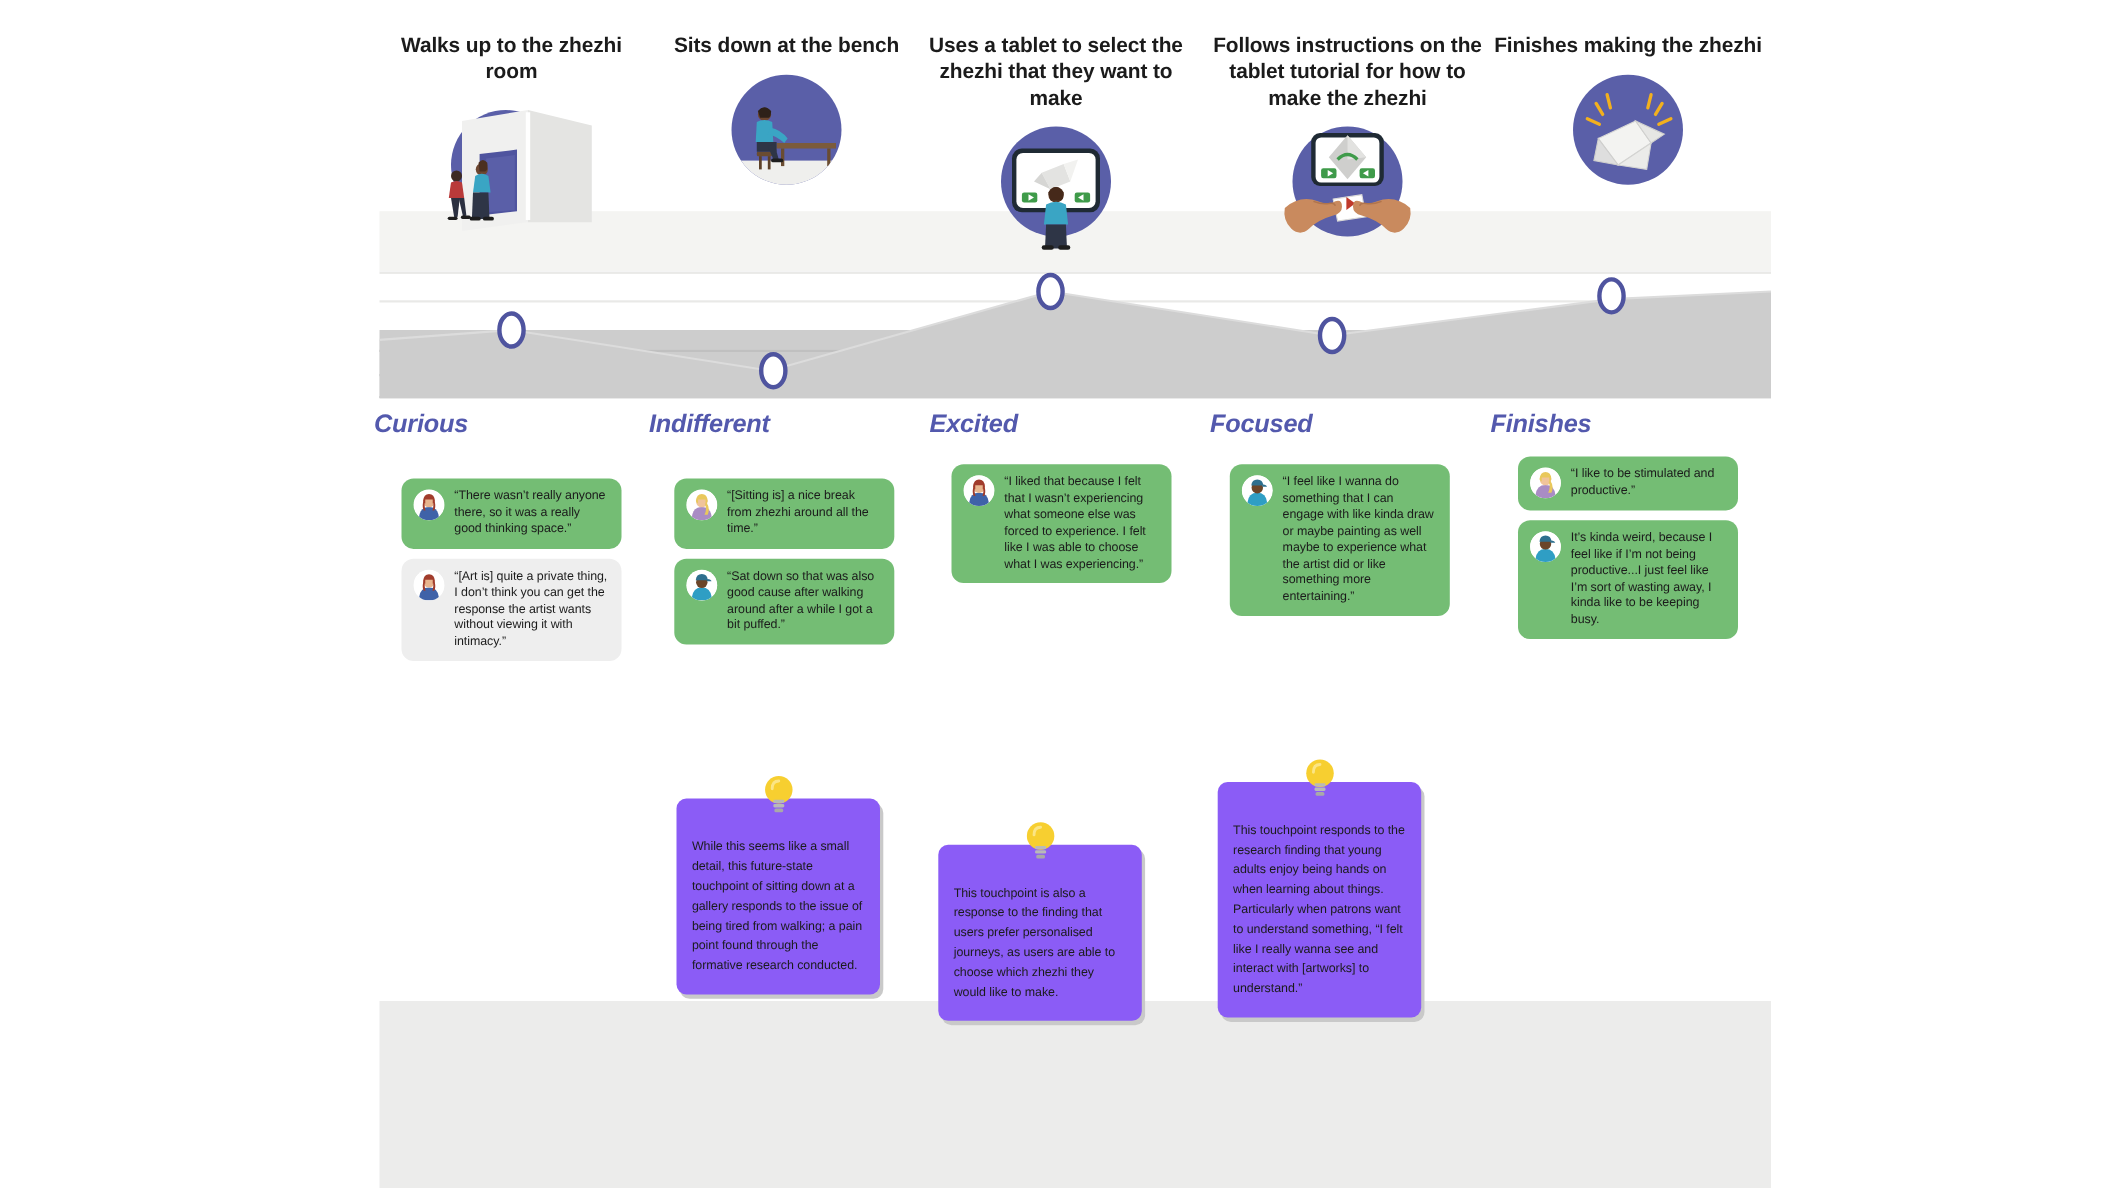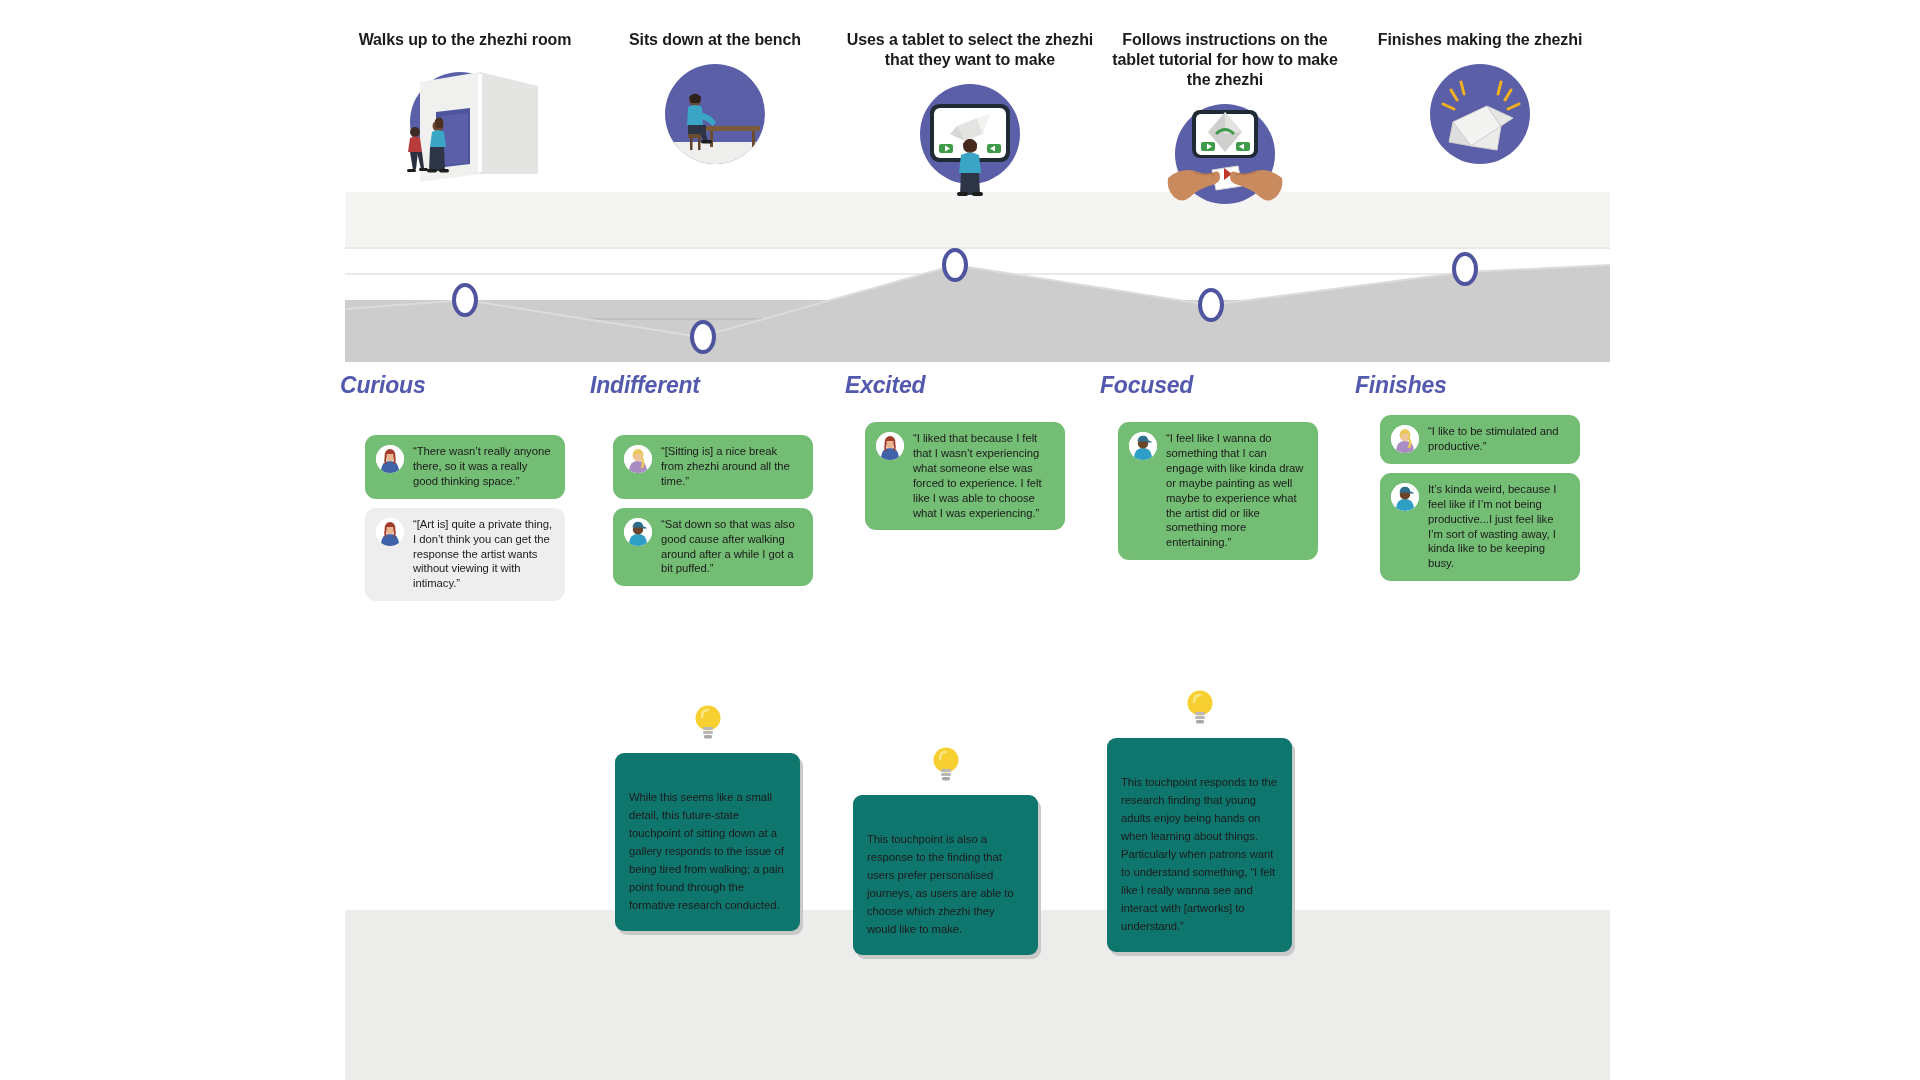--- a/index.html
+++ b/index.html
@@ -38,21 +38,21 @@
   .bottom-band{
     position:absolute;left:0;top:910px;width:1265px;height:170px;background:#ececeb;
   }
 
   
   .steps{position:absolute;left:0;top:0;width:1265px;height:250px;}
   .step{
     position:absolute;top:30px;width:250px;text-align:center;
   }
   .step-title{
-    font-size:16px;font-weight:bold;color:#1b1b1b;line-height:1.25;
+    font-size:19px;font-weight:bold;color:#1b1b1b;line-height:1.25;
     letter-spacing:-0.1px;
   }
   .bubble-wrap{
     position:relative;margin:0 auto;margin-top:14px;width:150px;height:120px;
   }
   .circle{
     position:absolute;left:25px;top:0;width:100px;height:100px;border-radius:50%;
     background:#5a5fa8;
   }
 
@@ -86,25 +86,24 @@
   }
 
   
   .insights{position:absolute;left:0;top:690px;width:1265px;height:390px;}
   .icol{position:absolute;width:185px;}
   .bulb{
     position:absolute;left:50%;margin-left:-17px;top:0;width:34px;height:46px;z-index:3;
   }
   .icard{
     position:absolute;top:26px;left:0;width:185px;
-    background:#0f766e;border-radius:9px;
+    background:#8b5cf6;border-radius:9px;
     box-shadow:3px 4px 0 0 #c9c9c9;
     box-sizing:border-box;
     padding:34px 14px 18px 14px;
-    margin-top:27px;
   }
   .itext{font-size:11.3px;line-height:1.33;color:#1b1b1b;letter-spacing:-0.05px;}
 </style>
 </head>
 <body>
 
 <div id="board">
   <div class="map">
 
     <div class="floor-top"></div>
@@ -192,21 +191,21 @@
               <path d="M48,43 q7,-4 14,0 l1,18 -16,0 z" fill="#3aa5c4"></path>
               <path d="M60,48 q10,2 16,10 l-3,4 q-8,-7 -15,-8 z" fill="#3aa5c4"></path>
               <path d="M48,61 l0,9 18,0 0,-9 z" fill="#2e3546"></path>
               <path d="M64,63 l4,14 -4,2 -6,-14 z" fill="#2e3546"></path>
               <rect x="61" y="76" width="11" height="3.5" rx="1.7" fill="#1d1d1d"></rect>
             </g>
           </svg>
         </div>
       </div>
 
-      <div class="step" style="left:500px;">
+      <div class="step" style="left:490px;">
         <div class="step-title">Uses a tablet to select the zhezhi that they want to make</div>
         <div class="bubble-wrap">
           <div class="circle"></div>
           <svg width="150" height="120" viewBox="0 0 150 120" style="position:absolute;left:0;top:0;">
             <rect x="35" y="20" width="80" height="58" rx="9" fill="#1f2a34"></rect>
             <rect x="39" y="24" width="72" height="50" rx="6" fill="#ffffff"></rect>
 
             <polygon points="62,42 82,34 88,50 70,57" fill="#e3e3e1"></polygon>
             <polygon points="82,34 95,30 88,50" fill="#f2f2f0"></polygon>
             <polygon points="62,42 55,50 70,57" fill="#d6d6d4"></polygon>

